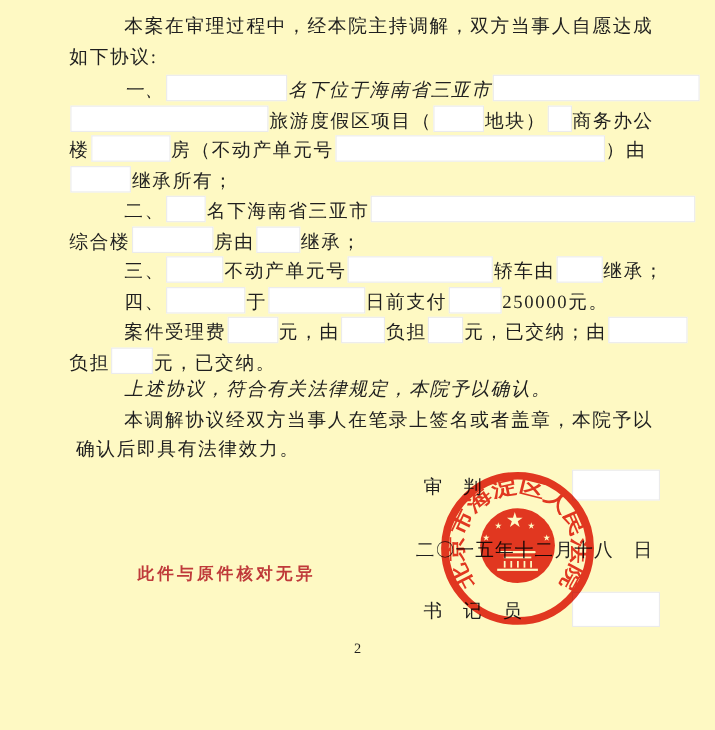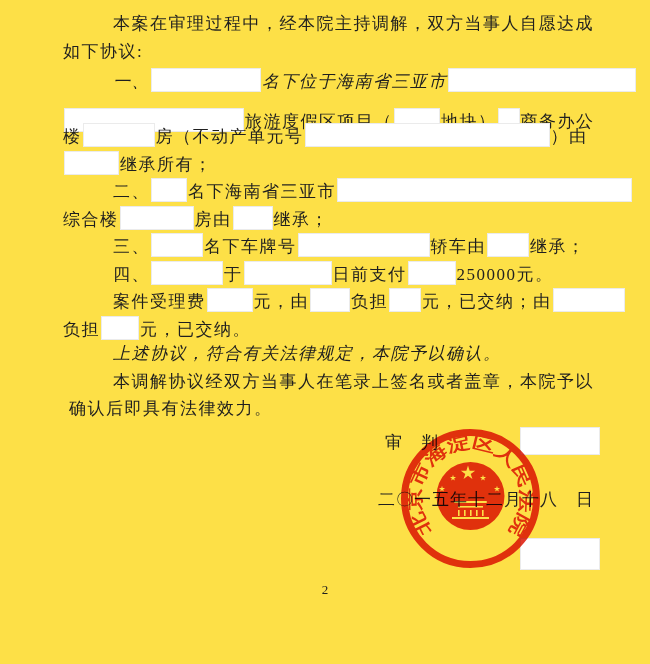--- a/index.html
+++ b/index.html
@@ -1,18 +1,18 @@
 <!DOCTYPE html>
 <html style="--seal-red: #e2382a; --stamp-red: #bf3a3a; --ink: #1f1f1f;"><head>
 <meta charset="utf-8">
 <style>
   :root { --seal-red:#e2382a; --stamp-red:#bf3a3a; --ink:#1f1f1f; --redact-border:#ebebeb; }
   html,body { margin:0; padding:0; background:#fff; }
   .page {
-    position:relative; width:650px; height:664px; background:#fde047; overflow:hidden;
+    position:relative; width:650px; height:664px; background:#fef9c3; overflow:hidden;
     font-family:"Liberation Serif","DejaVu Serif",serif; color:var(--ink);
   }
   .line {
     position:absolute; white-space:nowrap; font-size:17px; line-height:22px;
     letter-spacing:1.5px; z-index:1;
   }
   .redact {
     display:inline-block; height:22px; background:#fff;
     border:1px solid var(--redact-border); vertical-align:-5px; margin:0 1px;
   }
@@ -39,36 +39,37 @@
 </style>
 </head>
 <body>
 
 <div class="page">
 
   <div id="lines-layer">
       <div class="line" style="left: 113px; top: 13px;"><span class="seg">本案在审理过程中，经本院主持调解，双方当事人自愿达成</span></div>
       <div class="line" style="left: 63px; top: 41px;"><span class="seg">如下协议:</span></div>
       <div class="line" style="left: 113px; top: 68px; font-style: italic;"><span class="seg">一、</span><span class="redact" style="width: 108px;"></span><span class="seg">名下位于海南省三亚市</span><span class="redact" style="width: 186px;"></span></div>
-      <div class="line" style="left: 63px; top: 108px;"><span class="redact" style="width: 178px;"></span><span class="seg">旅游度假区项目（</span><span class="redact" style="width: 44px;"></span><span class="seg">地块）</span><span class="redact" style="width: 20px;"></span><span class="seg">商务办公</span></div>
+      <div class="line" style="left: 63px; top: 96px;"><span class="redact" style="width: 178px;"></span><span class="seg">旅游度假区项目（</span><span class="redact" style="width: 44px;"></span><span class="seg">地块）</span><span class="redact" style="width: 20px;"></span><span class="seg">商务办公</span></div>
       <div class="line" style="left: 63px; top: 123px; text-align: right;"><span class="seg">楼</span><span class="redact" style="width: 70px;"></span><span class="seg">房（不动产单元号</span><span class="redact" style="width: 243px;"></span><span class="seg">）由</span></div>
       <div class="line" style="left: 63px; top: 151px; font-family: Liberation Mono, monospace;"><span class="redact" style="width: 53px;"></span><span class="seg">继承所有；</span></div>
       <div class="line" style="left: 113px; top: 178px; text-align: right;"><span class="seg">二、</span><span class="redact" style="width: 34px;"></span><span class="seg">名下海南省三亚市</span><span class="redact" style="width: 293px;"></span></div>
       <div class="line" style="left: 63px; top: 206px;"><span class="seg">综合楼</span><span class="redact" style="width: 72px;"></span><span class="seg">房由</span><span class="redact" style="width: 38px;"></span><span class="seg">继承；</span></div>
-      <div class="line" style="left: 113px; top: 233px;"><span class="seg">三、</span><span class="redact" style="width: 50px;"></span><span class="seg">名下车牌号</span><span class="redact" style="width: 130px;"></span><span class="seg">轿车由</span><span class="redact" style="width: 40px;"></span><span class="seg">继承；</span></div>
+      <div class="line" style="left: 113px; top: 233px;"><span class="seg">三、</span><span class="redact" style="width: 50px;"></span><span class="seg">不动产单元号</span><span class="redact" style="width: 130px;"></span><span class="seg">轿车由</span><span class="redact" style="width: 40px;"></span><span class="seg">继承；</span></div>
       <div class="line" style="left: 113px; top: 261px;"><span class="seg">四、</span><span class="redact" style="width: 70px;"></span><span class="seg">于</span><span class="redact" style="width: 86px;"></span><span class="seg">日前支付</span><span class="redact" style="width: 46px;"></span><span class="seg">250000元。</span></div>
       <div class="line" style="left: 113px; top: 288px;"><span class="seg">案件受理费</span><span class="redact" style="width: 44px;"></span><span class="seg">元，由</span><span class="redact" style="width: 38px;"></span><span class="seg">负担</span><span class="redact" style="width: 30px;"></span><span class="seg">元，已交纳；由</span><span class="redact" style="width: 70px;"></span></div>
       <div class="line" style="left: 63px; top: 316px;"><span class="seg">负担</span><span class="redact" style="width: 36px;"></span><span class="seg">元，已交纳。</span></div>
       <div class="line" style="left: 113px; top: 343px; font-style: italic;"><span class="seg">上述协议，符合有关法律规定，本院予以确认。</span></div>
       <div class="line" style="left: 113px; top: 371px;"><span class="seg">本调解协议经双方当事人在笔录上签名或者盖章，本院予以</span></div>
       <div class="line" style="left: 69px; top: 398px;"><span class="seg">确认后即具有法律效力。</span></div>
     </div>
 
   <div class="sig-line" id="judge-line">审　判</div>
   <div class="sig-line" id="date-line">二〇一五年十二月十八　日</div>
+  <div class="sig-line" id="clerk-line">书　记　员</div>
 
   <svg class="seal" viewBox="0 0 145 145" width="145" height="145" aria-hidden="true">
     <circle class="seal-stroke" cx="72.5" cy="72.5" r="66" fill="none" stroke-width="7"></circle>
     <defs>
       <path id="sealArc" d="M 34.2 104.6 A 50 50 0 1 1 110.8 104.6" fill="none"></path>
     </defs>
     <text font-size="17" font-weight="bold" font-family="'Liberation Serif','DejaVu Serif',serif">
       <textPath class="seal-fill" href="#sealArc" startOffset="0" textLength="228" lengthAdjust="spacingAndGlyphs">北京市海淀区人民法院</textPath>
     </text>
     <g>
@@ -82,18 +83,19 @@
       <rect class="white-fill" x="60" y="80" width="25" height="1.6"></rect>
       <rect class="white-fill" x="60" y="84" width="1.6" height="6"></rect>
       <rect class="white-fill" x="66" y="84" width="1.6" height="6"></rect>
       <rect class="white-fill" x="72" y="84" width="1.6" height="6"></rect>
       <rect class="white-fill" x="78" y="84" width="1.6" height="6"></rect>
       <rect class="white-fill" x="84" y="84" width="1.6" height="6"></rect>
       <rect class="white-fill" x="54" y="91" width="37" height="2"></rect>
     </g>
   </svg>
 
+  <div class="copy-stamp">此件与原件核对无异</div>
 
   <div class="page-number">2</div>
 
 <div class="sig-redact" style="left: 520px; top: 427px; width: 78px; height: 26px;"></div>
     <div class="sig-redact" style="left: 520px; top: 538px; width: 78px; height: 30px;"></div>
   </div>
 
 </body></html>

